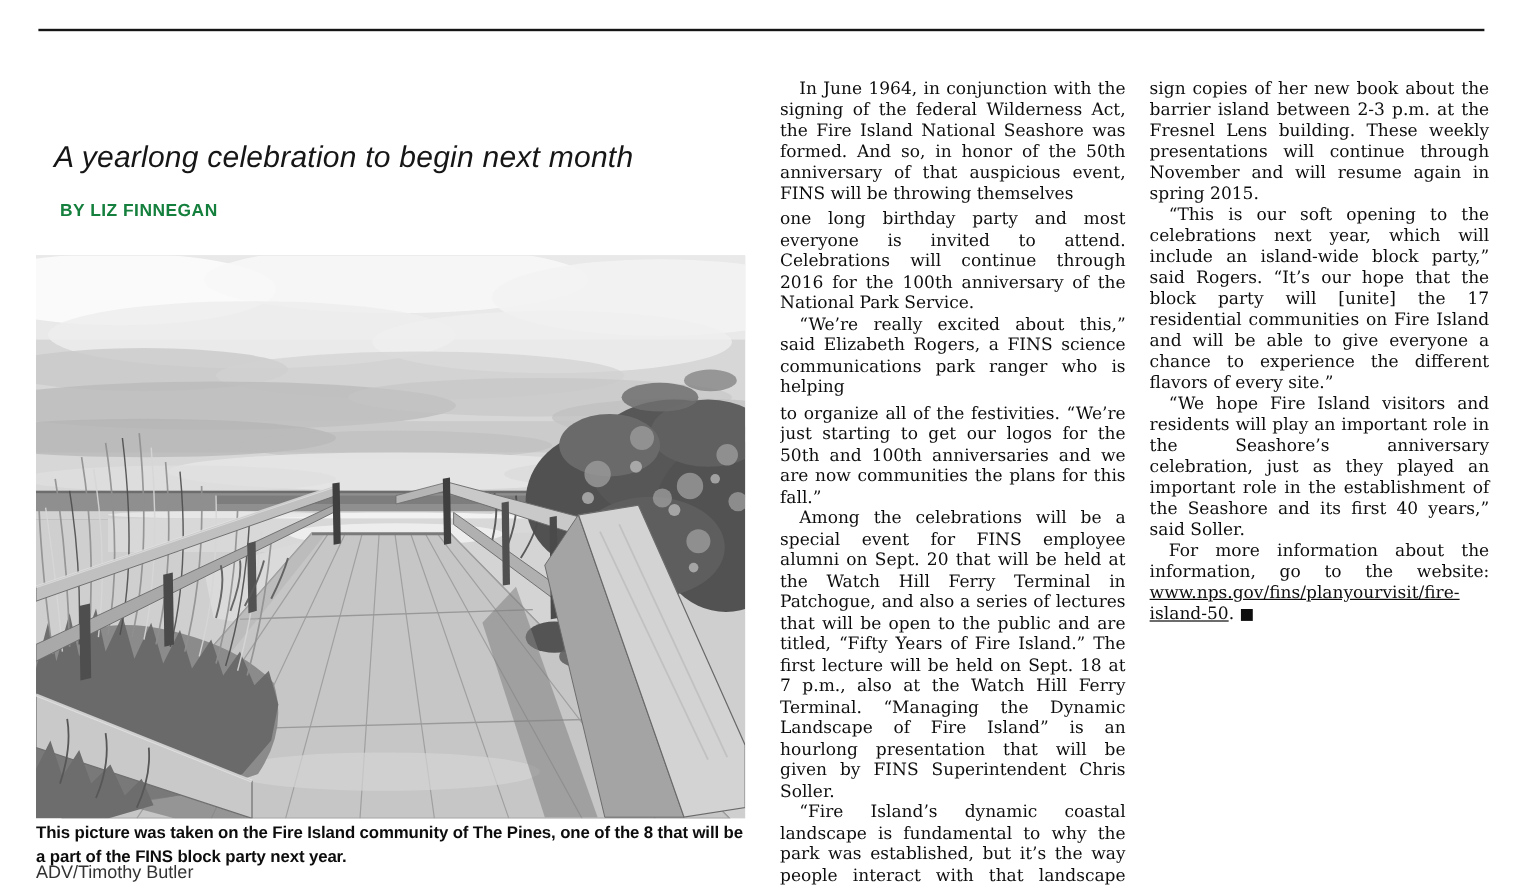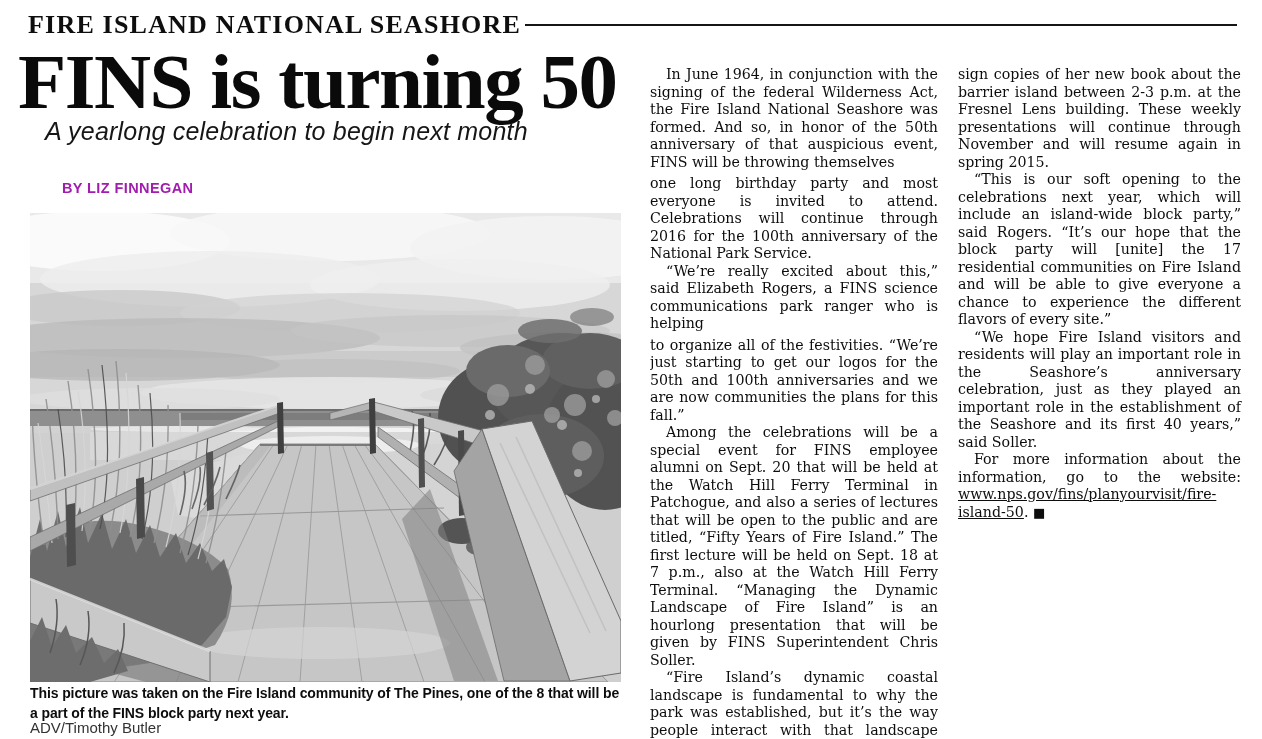--- a/index.html
+++ b/index.html
@@ -10,22 +10,22 @@
   .masthead{position:absolute;left:28px;top:10px;right:25px;height:30px;display:flex;align-items:center;}
   .masthead-title{font-family:"Liberation Serif",serif;font-weight:700;font-size:26px;
                   letter-spacing:1.2px;white-space:nowrap;color:#0e0e0e;}
   .masthead-rule{flex:1;height:2px;background:#151515;margin-left:4px;}
 
   
   .headline{position:absolute;left:18px;top:42px;margin:0;font-family:"Liberation Serif",serif;
             font-weight:700;font-size:79px;line-height:1;letter-spacing:-1.5px;color:#0a0a0a;white-space:nowrap;}
   .subtitle{position:absolute;left:45px;top:117px;margin:0;font-style:italic;font-size:25px;
             letter-spacing:0.2px;color:#161616;white-space:nowrap;}
-  .byline{position:absolute;left:50px;top:168px;margin:12px;font-weight:700;font-size:14.5px;
-          letter-spacing:0.4px;color:#a21caf;}
+  .byline{position:absolute;left:50px;top:168px;margin:0;font-weight:700;font-size:14.5px;
+          letter-spacing:0.4px;color:#15803d;}
 
   
   .photo{position:absolute;left:30px;top:213px;width:591px;height:469px;margin:0;
          background:#cfcfcf;overflow:hidden;}
   .photo svg{display:block;width:100%;height:100%;}
 
   .caption{position:absolute;left:30px;top:684px;width:596px;margin:0;font-weight:700;
            font-size:14px;line-height:19.5px;letter-spacing:-0.1px;color:#0d0d0d;}
   .credit{position:absolute;left:30px;top:719px;width:588px;margin:0;text-align:left;
           font-size:15px;color:#333333;}
@@ -40,25 +40,23 @@
   .gap{margin-top:4px;}
   .url{text-decoration:underline;}
   .endmark{font-size:13px;letter-spacing:0;}
 </style>
 </head>
 <body>
 
 <div class="page">
 
   <header class="masthead">
-    <span class="masthead-title">FIRE ISLAND NATIONAL SEASHORE</span>
     <span class="masthead-rule"></span>
   </header>
 
-  <h1 class="headline">FINS is turning 50</h1>
   <p class="subtitle">A yearlong celebration to begin next month</p>
   <p class="byline">BY LIZ FINNEGAN</p>
 
   <figure class="photo">
     <svg viewBox="0 0 591 469" preserveAspectRatio="none">
       <g>
         <rect x="0" y="0" width="591" height="198" fill="#d7d7d7"></rect>
         <rect x="0" y="0" width="591" height="70" fill="#e9e9e9"></rect>
         <ellipse cx="70" cy="28" rx="130" ry="30" fill="#fbfbfb" opacity=".95"></ellipse>
         <ellipse cx="300" cy="20" rx="160" ry="28" fill="#f7f7f7" opacity=".9"></ellipse>

